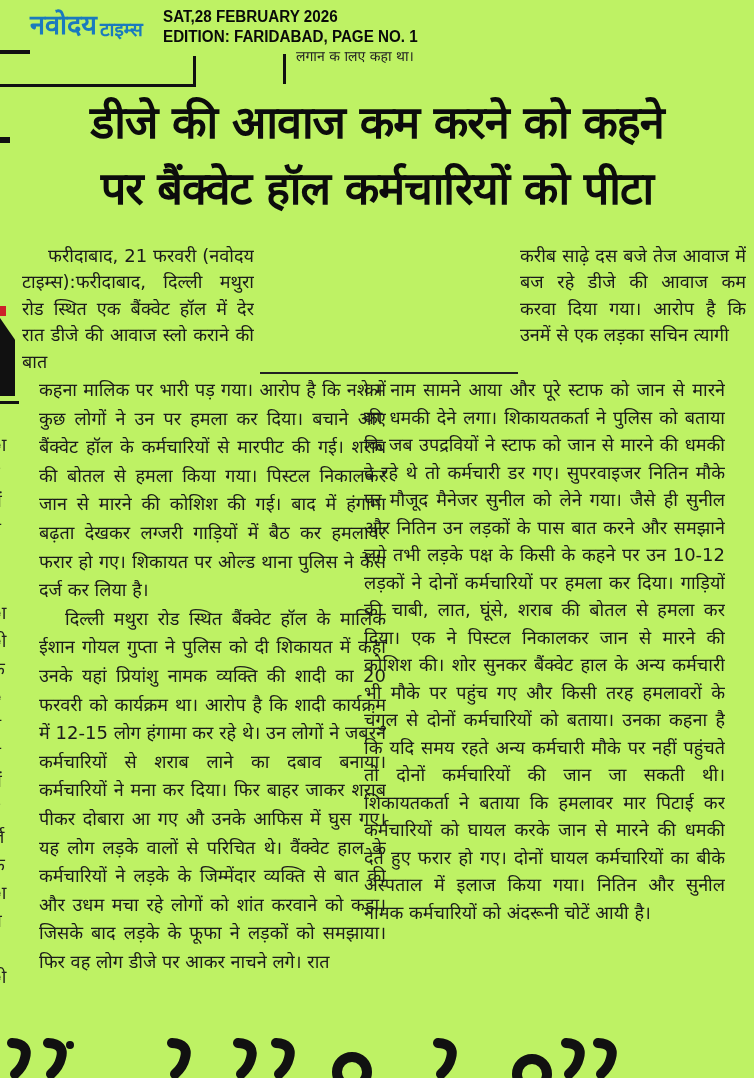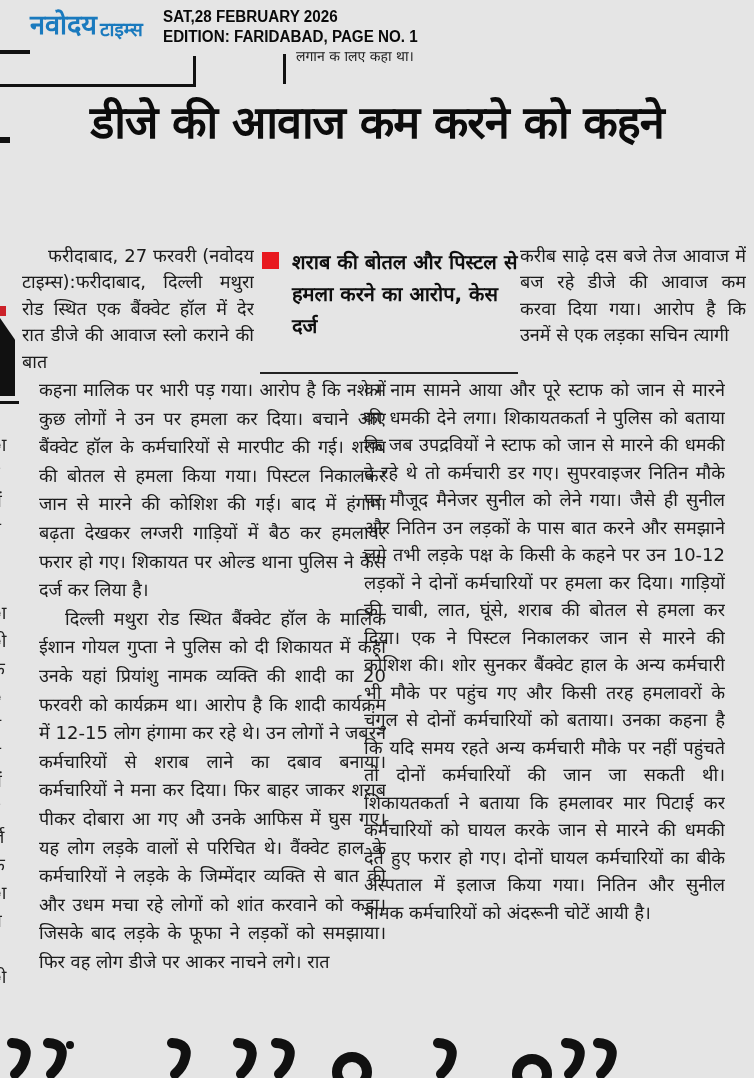--- a/index.html
+++ b/index.html
@@ -1,19 +1,19 @@
 <!DOCTYPE html>
 <html><head>
 <meta charset="utf-8">
 <style>
   html,body{margin:0;padding:0;background:#ffffff;}
   .page{
     position:relative;
     width:754px;height:1078px;
-    background:#e5e5e5;
+    background:#bef264;
     overflow:hidden;
     font-family:"DejaVu Sans",sans-serif;
     color:#1c1c1c;
   }
   
   .logo{
     position:absolute;left:30px;top:10px;
     display:flex;align-items:flex-end;gap:3px;
     color:#1a7abe;white-space:nowrap;
   }
@@ -124,30 +124,27 @@
   <span class="left-strip-frag" style="top:796px">ई</span>
   <span class="left-strip-frag" style="top:824px">र्ज</span>
   <span class="left-strip-frag" style="top:852px">क</span>
   <span class="left-strip-frag" style="top:880px">ा</span>
   <span class="left-strip-frag" style="top:908px">म</span>
   <span class="left-strip-frag" style="top:936px">,</span>
   <span class="left-strip-frag" style="top:964px">ी</span>
 
   <div class="headline">
     <div>डीजे की आवाज कम करने को कहने</div>
+    <div>पर बैंक्वेट हॉल कर्मचारियों को पीटा</div>
   </div>
 
-  <div class="subhead">
-    <span class="bullet"></span>
-    <div class="subtext">शराब की बोतल और पिस्टल से हमला करने का आरोप, केस दर्ज</div>
-  </div>
   <div class="subhead-rule"></div>
 
   <div class="bodytext col-left-narrow">
-    <p>फरीदाबाद, 27 फरवरी (नवोदय टाइम्स):फरीदाबाद, दिल्ली मथुरा रोड स्थित एक बैंक्वेट हॉल में देर रात डीजे की आवाज स्लो कराने की बात</p>
+    <p>फरीदाबाद, 21 फरवरी (नवोदय टाइम्स):फरीदाबाद, दिल्ली मथुरा रोड स्थित एक बैंक्वेट हॉल में देर रात डीजे की आवाज स्लो कराने की बात</p>
   </div>
   <div class="bodytext col-right-narrow">
     <p>करीब साढ़े दस बजे तेज आवाज में बज रहे  डीजे की आवाज कम करवा दिया गया। आरोप है कि उनमें से एक लड़का सचिन त्यागी</p>
   </div>
   <div class="bodytext col-left-wide">
     <p>कहना मालिक पर भारी पड़ गया। आरोप है कि नशे में कुछ लोगों ने उन पर हमला कर दिया। बचाने आए बैंक्वेट हॉल के कर्मचारियों से मारपीट की गई। शराब की बोतल से हमला किया गया। पिस्टल निकालकर जान से मारने की कोशिश की गई। बाद में हंगामा बढ़ता देखकर लग्जरी गाड़ियों में बैठ कर हमलावर फरार हो गए। शिकायत पर ओल्ड थाना पुलिस ने केस दर्ज कर लिया है।</p>
     <p class="p2">दिल्ली मथुरा रोड स्थित बैंक्वेट हॉल के मालिक ईशान गोयल गुप्ता ने पुलिस को दी शिकायत में कहा उनके यहां प्रियांशु नामक व्यक्ति की शादी का 20 फरवरी को कार्यक्रम था। आरोप है कि शादी कार्यक्रम में 12-15 लोग हंगामा कर रहे थे। उन लोगों ने जबरन कर्मचारियों से शराब लाने का दबाव बनाया। कर्मचारियों ने मना कर दिया। फिर बाहर जाकर शराब पीकर दोबारा आ गए औ उनके आफिस में घुस गए। यह लोग लड़के वालों से परिचित थे। वैंक्वेट हाल के कर्मचारियों ने लड़के के जिम्मेंदार व्यक्ति से बात की और उधम मचा रहे लोगों को शांत करवाने को कहा। जिसके बाद लड़के के फूफा ने लड़कों को समझाया। फिर वह लोग डीजे पर आकर नाचने लगे। रात</p>
   </div>
   <div class="bodytext col-right-wide">
     <p>का नाम सामने आया और पूरे स्टाफ को जान से मारने की धमकी देने लगा। शिकायतकर्ता ने पुलिस को बताया कि जब उपद्रवियों ने स्टाफ को जान से मारने की धमकी दे रहे थे तो कर्मचारी डर गए। सुपरवाइजर नितिन मौके पर मौजूद मैनेजर सुनील को लेने गया। जैसे ही सुनील और नितिन उन लड़कों के पास बात करने और समझाने लगे तभी लड़के पक्ष के किसी के कहने पर उन 10-12 लड़कों ने दोनों कर्मचारियों पर हमला कर दिया।  गाड़ियों की चाबी, लात, घूंसे, शराब की बोतल से हमला कर दिया। एक ने पिस्टल निकालकर जान से मारने की कोशिश की। शोर सुनकर बैंक्वेट हाल के अन्य कर्मचारी भी मौके पर पहुंच गए और किसी तरह हमलावरों के चंगुल से दोनों कर्मचारियों को बताया। उनका कहना है कि यदि समय रहते अन्य कर्मचारी मौके पर नहीं पहुंचते तो दोनों कर्मचारियों की जान जा सकती थी। शिकायतकर्ता ने बताया कि हमलावर मार पिटाई कर कर्मचारियों को घायल करके जान से मारने की धमकी देते हुए फरार हो गए। दोनों घायल कर्मचारियों का बीके अस्पताल में इलाज किया गया। नितिन और सुनील नामक कर्मचारियों को अंदरूनी चोटें आयी है।</p>

